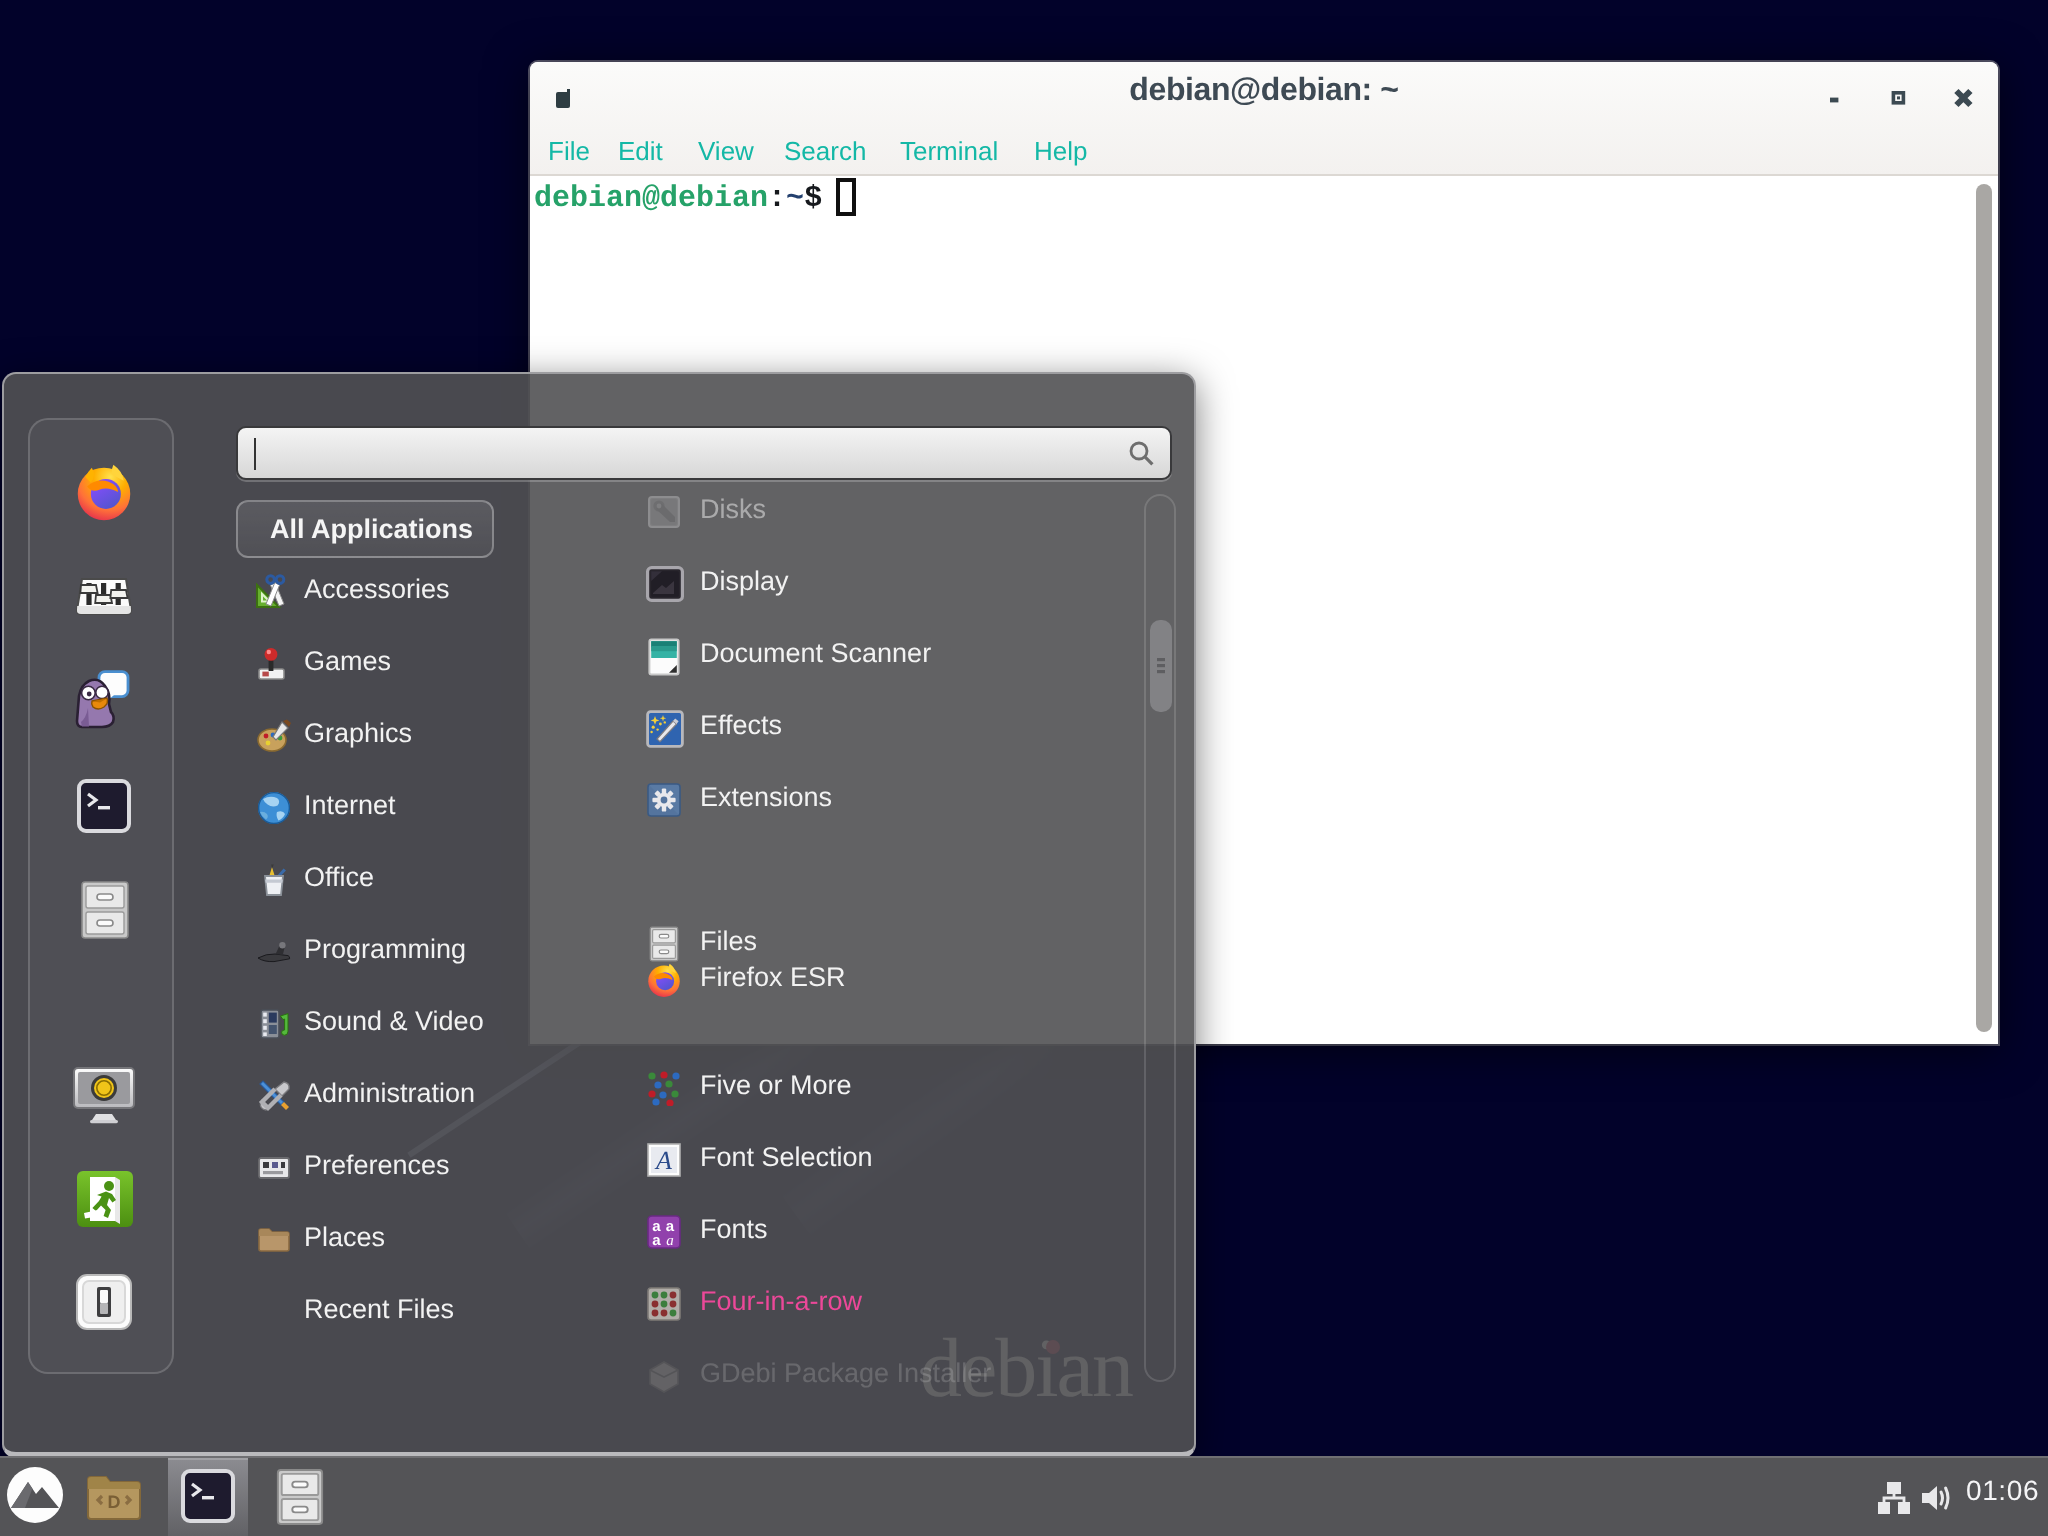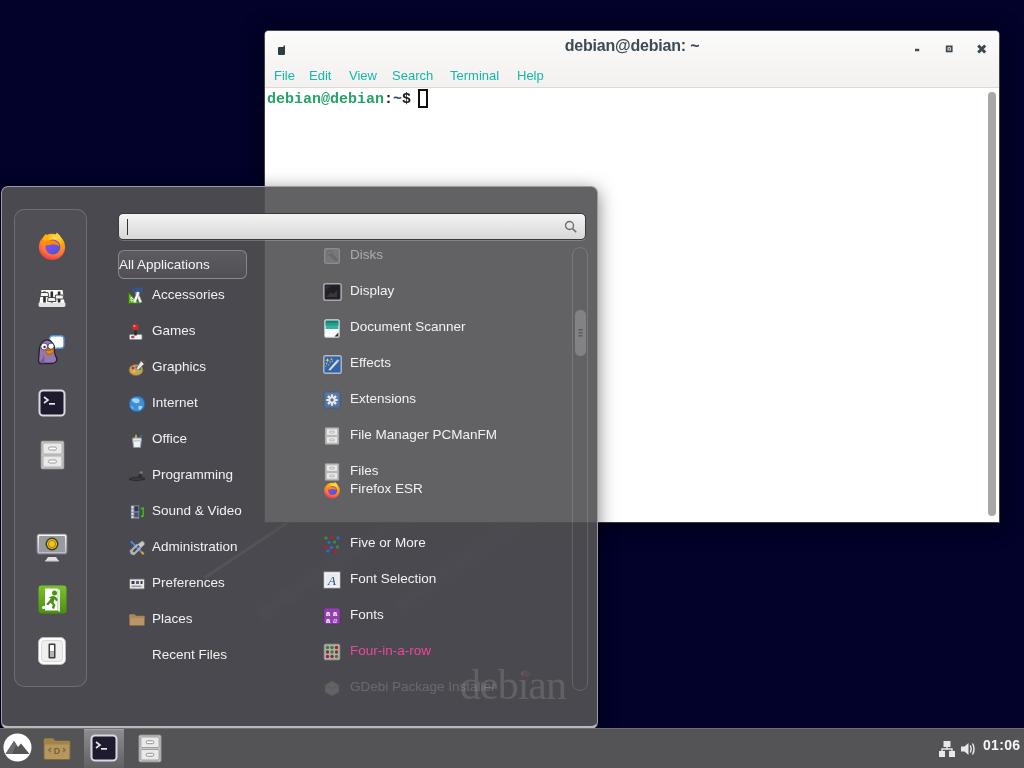--- a/index.html
+++ b/index.html
@@ -44,38 +44,38 @@
     border:1px solid rgba(255,255,255,0.17); border-radius:10px;
     background:rgba(255,255,255,0.035); }
   .fav { position:absolute; left:19px; width:62px; text-align:center; }
   #searchbox { position:absolute; left:116px; top:26px; width:468px; height:27px;
     border-radius:5px; background:linear-gradient(#f4f4f4,#d7d7d7);
     border:1px solid #39393b; box-shadow:0 1px 0 rgba(255,255,255,0.22); }
   #searchbox .caret { position:absolute; left:8px; top:5px; width:1px; height:16px; background:#333; }
   #allapps { position:absolute; left:116px; top:63px; width:129px; height:29px;
     border:1px solid rgba(255,255,255,0.30); border-radius:6px;
     background:linear-gradient(rgba(255,255,255,0.10),rgba(255,255,255,0.04));
-    color:#f5f5f5; font-size:13.5px; line-height:27px; padding-left:0; }
+    color:#f5f5f5; font-size:13.5px; line-height:27px; padding-left:16px;font-weight:bold; }
   .cat { position:absolute; left:126px; height:28px; width:160px; }
   .cat .ic { position:absolute; left:0px; top:5px; width:18px; height:18px; }
   .cat .lb { position:absolute; left:24px; top:5px; font-size:13.5px; color:#f2f2f2; }
   .app { position:absolute; left:293px; height:28px; width:270px;margin-left:28px; }
   .app .ic { position:absolute; left:0px; top:5px; width:18px; height:18px; }
   .app .lb { position:absolute; left:27px; top:5px; font-size:13.5px; color:#f2f2f2; }
   #mscroll { position:absolute; left:570px; top:60px; width:16px; height:444px;
     border:1px solid rgba(255,255,255,0.14); border-radius:8px; }
   #mthumb { position:absolute; left:2px; top:62px; width:11px; height:46px;
     background:#828285; border-radius:5px; }
 
   
   #panel { position:absolute; left:0; top:728px; width:1024px; height:40px;
     background:#545457; border-top:1px solid #6f6f72; }
   #active-app { position:absolute; left:84px; top:0px; width:40px; height:40px;
     background:linear-gradient(#8b8b90,#606064); border-top:1px solid #a0a0a4; }
-  #clock { position:absolute; left:983px; top:8px; font-size:14px; letter-spacing:0.3px; font-weight:bold;
+  #clock { position:absolute; left:983px; top:8px; font-size:14px; letter-spacing:0.3px; font-weight:normal;
     color:#f5f5f7; }
 </style>
 </head>
 <body>
 
 <div id="wallpaper">
   <div class="wstreak" style="left:240px;top:540px;width:220px;height:28px;background:linear-gradient(rgba(150,170,230,0.0),rgba(160,180,235,0.16),rgba(150,170,230,0.0));transform:rotate(-34deg)"></div>
   <div class="wstreak" style="left:380px;top:535px;width:190px;height:34px;background:linear-gradient(rgba(150,170,230,0.0),rgba(150,170,225,0.14),rgba(150,170,230,0.0));transform:rotate(-36deg)"></div>
   <div class="wstreak" style="left:196px;top:548px;width:102px;height:3px;background:rgba(185,200,250,0.55);transform:rotate(-33.5deg)"></div>
   <div id="wall-debian">debian<span style="position:absolute;left:63px;top:9px;width:7px;height:7px;background:#c41f45;border-radius:50%"></span></div>
@@ -385,30 +385,20 @@
       <rect x="11.8" y="7.9" width="3" height="2.2" rx="0.6"></rect>
       <rect x="4.6" y="4.6" width="2.4" height="2.4" rx="0.5" transform="rotate(45 5.8 5.8)"></rect>
       <rect x="11" y="4.6" width="2.4" height="2.4" rx="0.5" transform="rotate(45 12.2 5.8)"></rect>
       <rect x="4.6" y="11" width="2.4" height="2.4" rx="0.5" transform="rotate(45 5.8 12.2)"></rect>
       <rect x="11" y="11" width="2.4" height="2.4" rx="0.5" transform="rotate(45 12.2 12.2)"></rect>
     </g>
     <circle cx="9" cy="9" r="1.7" fill="#54749e"></circle>
   </svg></div>
       <div class="lb">Extensions</div>
     </div>
-  <div class="app" style="top:235px">
-      <div class="ic"><svg width="18" height="18" viewBox="0 0 27 30">
-    <rect x="2" y="1" width="23" height="28" rx="1.5" fill="#c9c9c9" stroke="#8a8a8a"></rect>
-    <rect x="4" y="3" width="19" height="11" rx="1" fill="#e9e9e9" stroke="#9a9a9a"></rect>
-    <rect x="4" y="16" width="19" height="11" rx="1" fill="#e9e9e9" stroke="#9a9a9a"></rect>
-    <rect x="9.5" y="7" width="8" height="3" rx="1.5" fill="#fbfbfb" stroke="#8a8a8a"></rect>
-    <rect x="9.5" y="20" width="8" height="3" rx="1.5" fill="#fbfbfb" stroke="#8a8a8a"></rect>
-  </svg></div>
-      <div class="lb">File Manager PCManFM</div>
-    </div>
   <div class="app" style="top:271px">
       <div class="ic"><svg width="18" height="18" viewBox="0 0 27 30">
     <rect x="2" y="1" width="23" height="28" rx="1.5" fill="#c9c9c9" stroke="#8a8a8a"></rect>
     <rect x="4" y="3" width="19" height="11" rx="1" fill="#e9e9e9" stroke="#9a9a9a"></rect>
     <rect x="4" y="16" width="19" height="11" rx="1" fill="#e9e9e9" stroke="#9a9a9a"></rect>
     <rect x="9.5" y="7" width="8" height="3" rx="1.5" fill="#fbfbfb" stroke="#8a8a8a"></rect>
     <rect x="9.5" y="20" width="8" height="3" rx="1.5" fill="#fbfbfb" stroke="#8a8a8a"></rect>
   </svg></div>
       <div class="lb">Files</div>
     </div>

